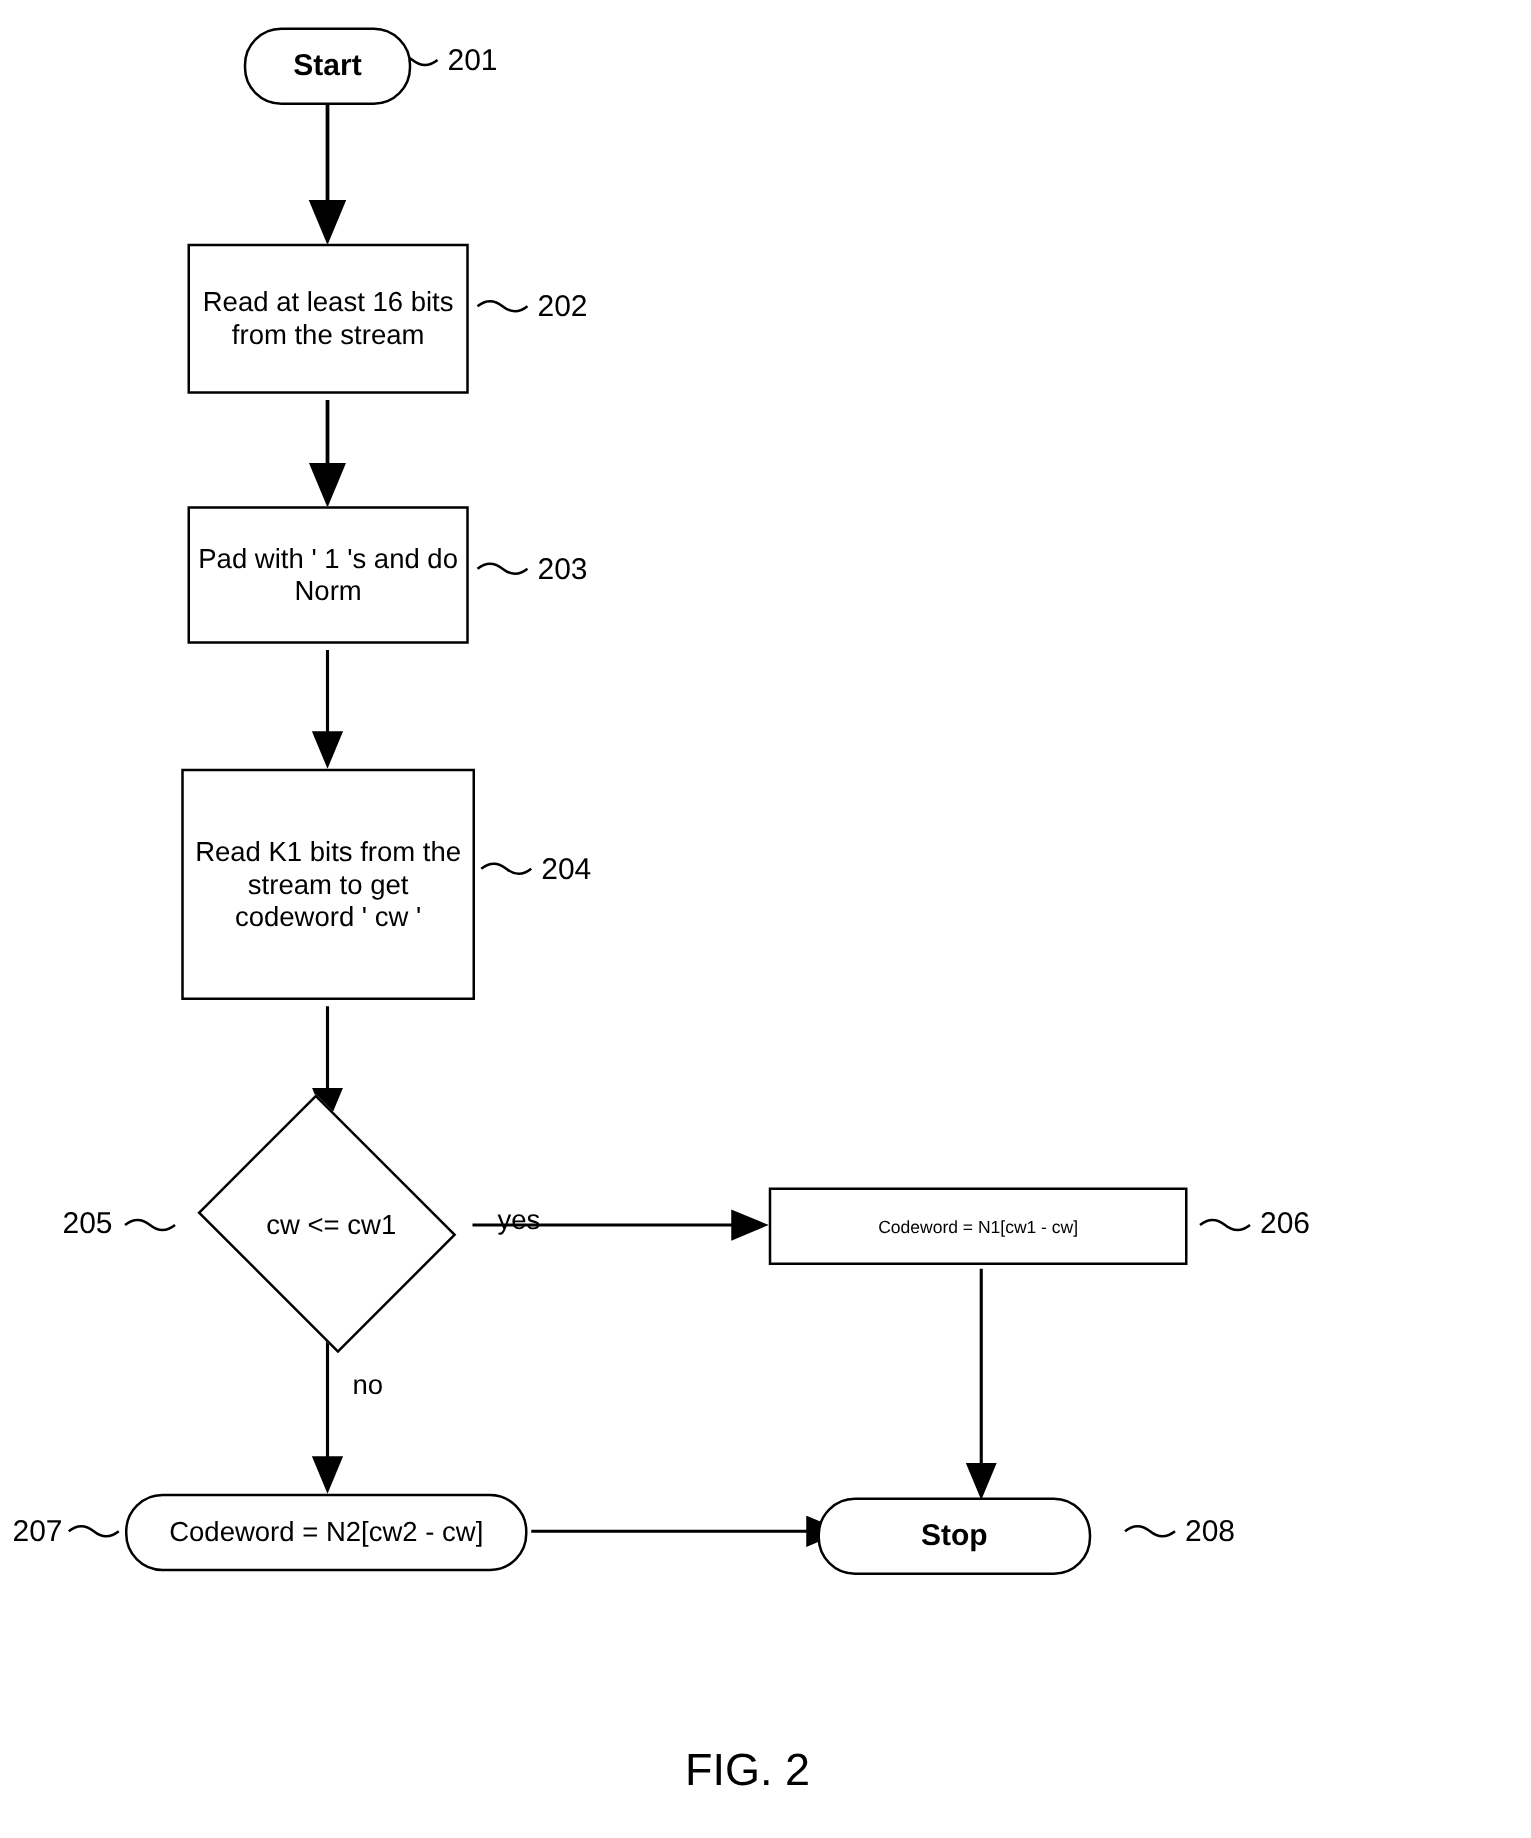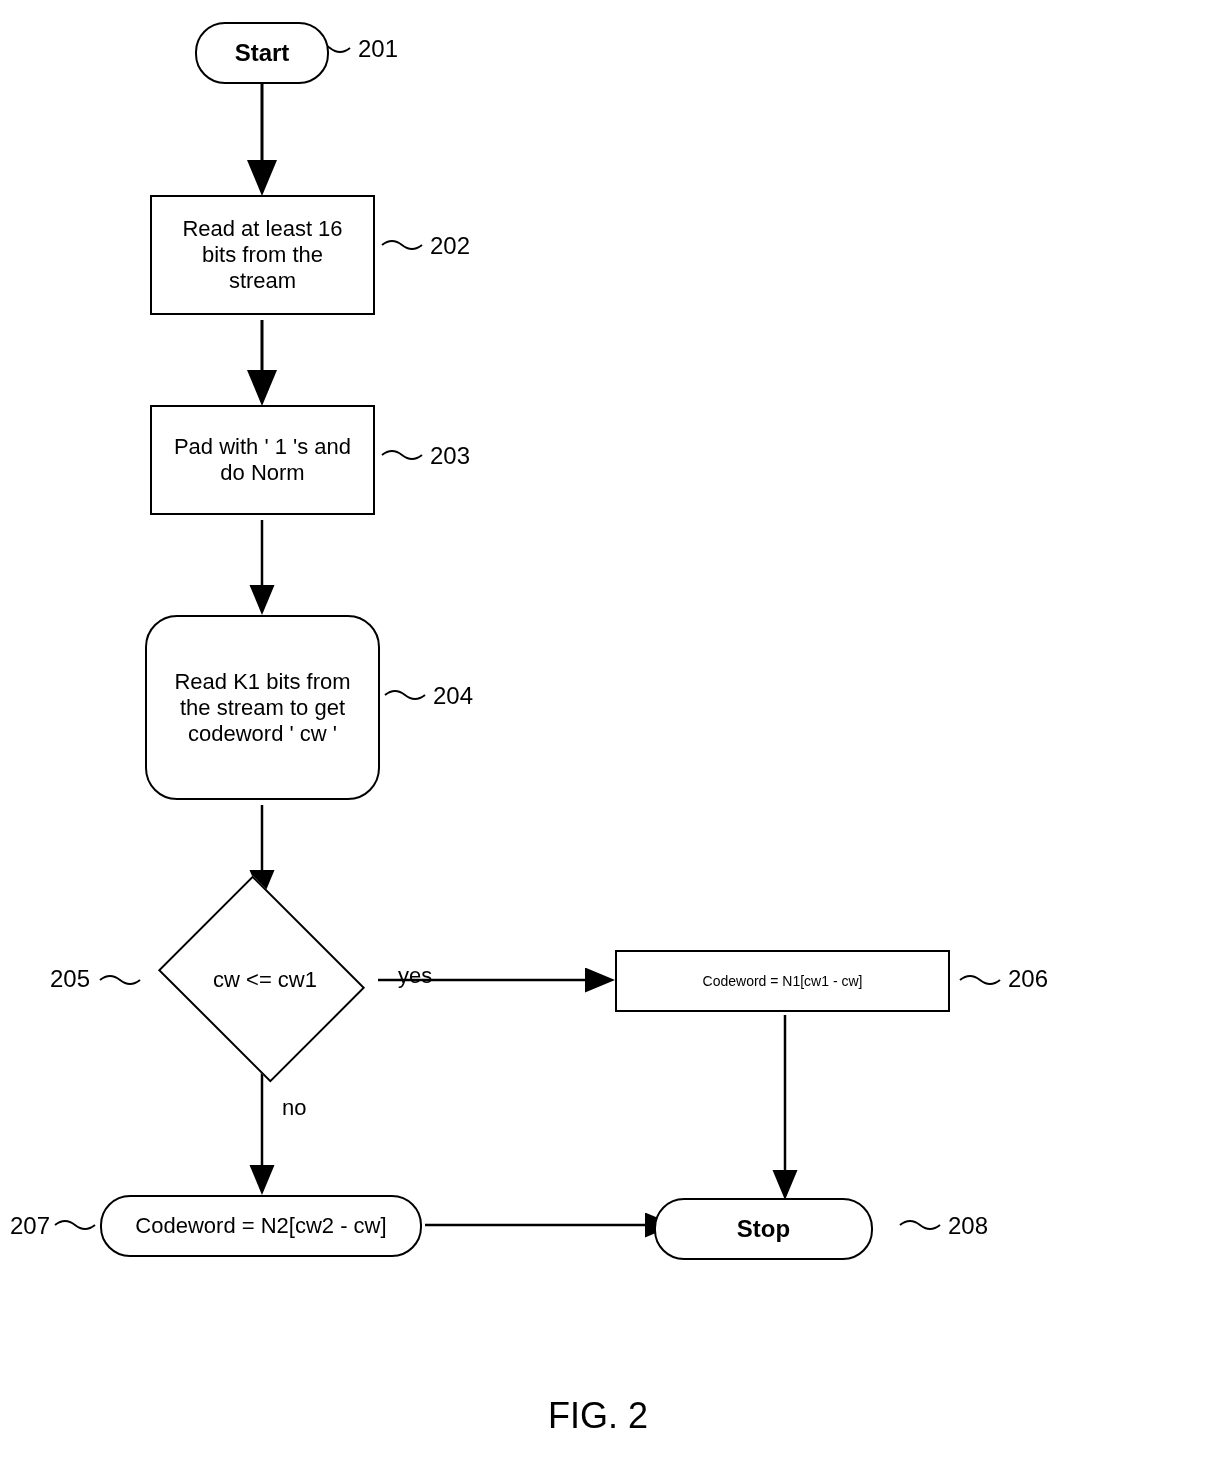--- a/index.html
+++ b/index.html
@@ -26,21 +26,21 @@
     }
     .process {
       position: absolute;
       border: 2.5px solid black;
       display: flex;
       align-items: center;
       justify-content: center;
       text-align: center;
       font-size: 22px;
       background: white;
-      padding: 17px;
+      padding: 4px;
       box-sizing: border-box;
     }
     .diamond {
       position: absolute;
       width: 180px;
       height: 140px;
       transform: rotate(45deg);
       border: 2.5px solid black;
       background: white;
     }
@@ -117,21 +117,21 @@
   <div class="process" style="left:150px; top:195px; width:225px; height:120px;">
     <span>Read at least 16 bits from the stream</span>
   </div>
   <div class="label" style="left:430px; top:232px;">202</div>
 
   <div class="process" style="left:150px; top:405px; width:225px; height:110px;">
     <span>Pad with ' 1 's and do Norm</span>
   </div>
   <div class="label" style="left:430px; top:442px;">203</div>
 
-  <div class="process" style="left:145px; top:615px; width:235px; height:185px;border-radius:32px;">
+  <div class="process" style="left:145px; top:615px; width:235px; height:185px;">
     <span>Read K1 bits from the stream to get codeword ' cw '</span>
   </div>
   <div class="label" style="left:433px; top:682px;">204</div>
 
   <div class="diamond" style="left:182px; top:912px; width:155px; height:130px;"></div>
   <div class="diamond-text" style="left:200px; top:965px; width:130px; height:30px;">cw &lt;= cw1</div>
   <div class="label" style="left:50px; top:965px;">205</div>
   <div class="arrow-label" style="left:398px; top:942px;margin-top:21px;">yes</div>
   <div class="arrow-label" style="left:282px; top:1095px;">no</div>
 

